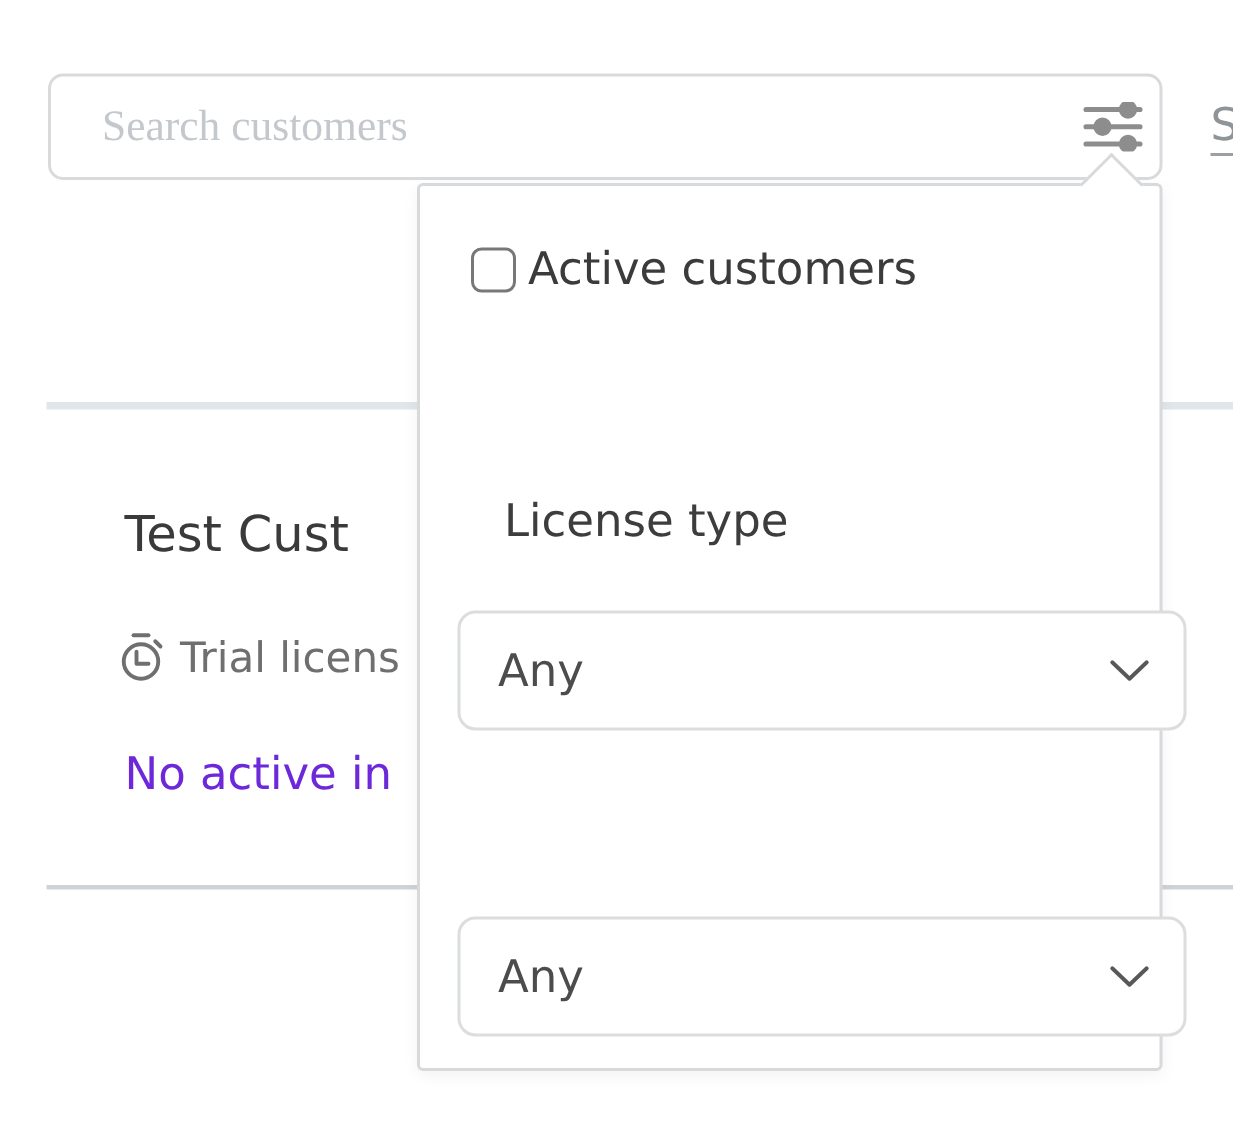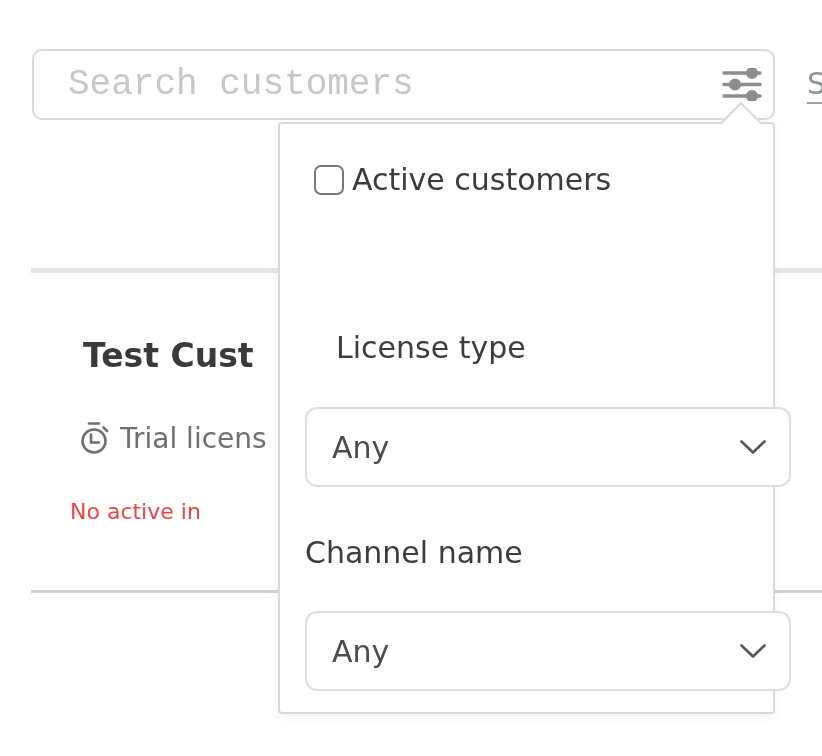--- a/index.html
+++ b/index.html
@@ -15,22 +15,22 @@
     position: absolute; left: 32px; top: 49px;
     width: 743px; height: 71px;
     border: 2px solid #d8dadc; border-radius: 10px;
     background: #fff; z-index: 2;
     display: flex; align-items: center;
   }
   .search-input {
     flex: 1; height: 100%;
     border: none; outline: none; background: transparent;
     padding-left: 34px;
-    font-family: Liberation Mono, monospace;
-    font-size: 36px; color: #555;
+    font-family: Liberation Serif, serif;
+    font-size: 29px; color: #555;
   }
   .search-input::placeholder { color: #c4c8cc; opacity: 1; }
   .filter-btn {
     width: 62px; height: 100%;
     display: flex; align-items: center; justify-content: center;
     cursor: pointer; background: transparent; border: none;
   }
   .s-cut {
     position: absolute; left: 807px; top: 66px;
     font-size: 30px; color: #8f9498; z-index: 1;
@@ -41,31 +41,31 @@
   .divider-top {
     position: absolute; left: 31px; top: 268px;
     width: 791px; height: 5px; background: #e1e6ea; z-index: 0;
   }
   .divider-bottom {
     position: absolute; left: 31px; top: 590px;
     width: 791px; height: 3px; background: #cfd3d6; z-index: 0;
   }
   .customer-name {
     position: absolute; left: 83px; top: 336px;
-    font-size: 33px; font-weight: 700; color: #3a3a3a;
+    font-size: 33px; font-weight: 400; color: #3a3a3a;
     white-space: nowrap; z-index: 1;
   }
   .license-row {
     position: absolute; left: 80px; top: 420px;
     display: flex; align-items: center; gap: 9px;
     color: #6f6f6f; font-size: 28px; white-space: nowrap; z-index: 1; justify-content: space-between;
   }
   .status-line {
-    position: absolute; left: 70px; top: 499px;
-    font-size: 22px; color: #ef4444; white-space: nowrap; z-index: 1;
+    position: absolute; left: 83px; top: 499px;
+    font-size: 30px; color: #6d28d9; white-space: nowrap; z-index: 1;
   }
   
   .popover {
     position: absolute; left: 278px; top: 122px;
     width: 497px; height: 592px;
     background: #fff;
     border: 2px solid #d7d9db; border-radius: 4px;
     box-shadow: 0 3px 10px rgba(0,0,0,0.05);
     z-index: 5;
   }
@@ -160,21 +160,20 @@
 
   <div class="select sel1">
     <div class="select-value">Any</div>
     <span style="display:inline-flex;">
       <svg width="28" height="17" viewBox="0 0 28 17" fill="none" stroke="#585858" stroke-width="2.6" stroke-linecap="round" stroke-linejoin="round">
         <polyline points="2.5,2.5 14,13.5 25.5,2.5"></polyline>
       </svg>
     </span>
   </div>
 
-  <div class="field-label lbl2">Channel name</div>
 
   <div class="select sel2">
     <div class="select-value">Any</div>
     <span style="display:inline-flex;">
       <svg width="28" height="17" viewBox="0 0 28 17" fill="none" stroke="#585858" stroke-width="2.6" stroke-linecap="round" stroke-linejoin="round">
         <polyline points="2.5,2.5 14,13.5 25.5,2.5"></polyline>
       </svg>
     </span>
   </div>
 </div>

